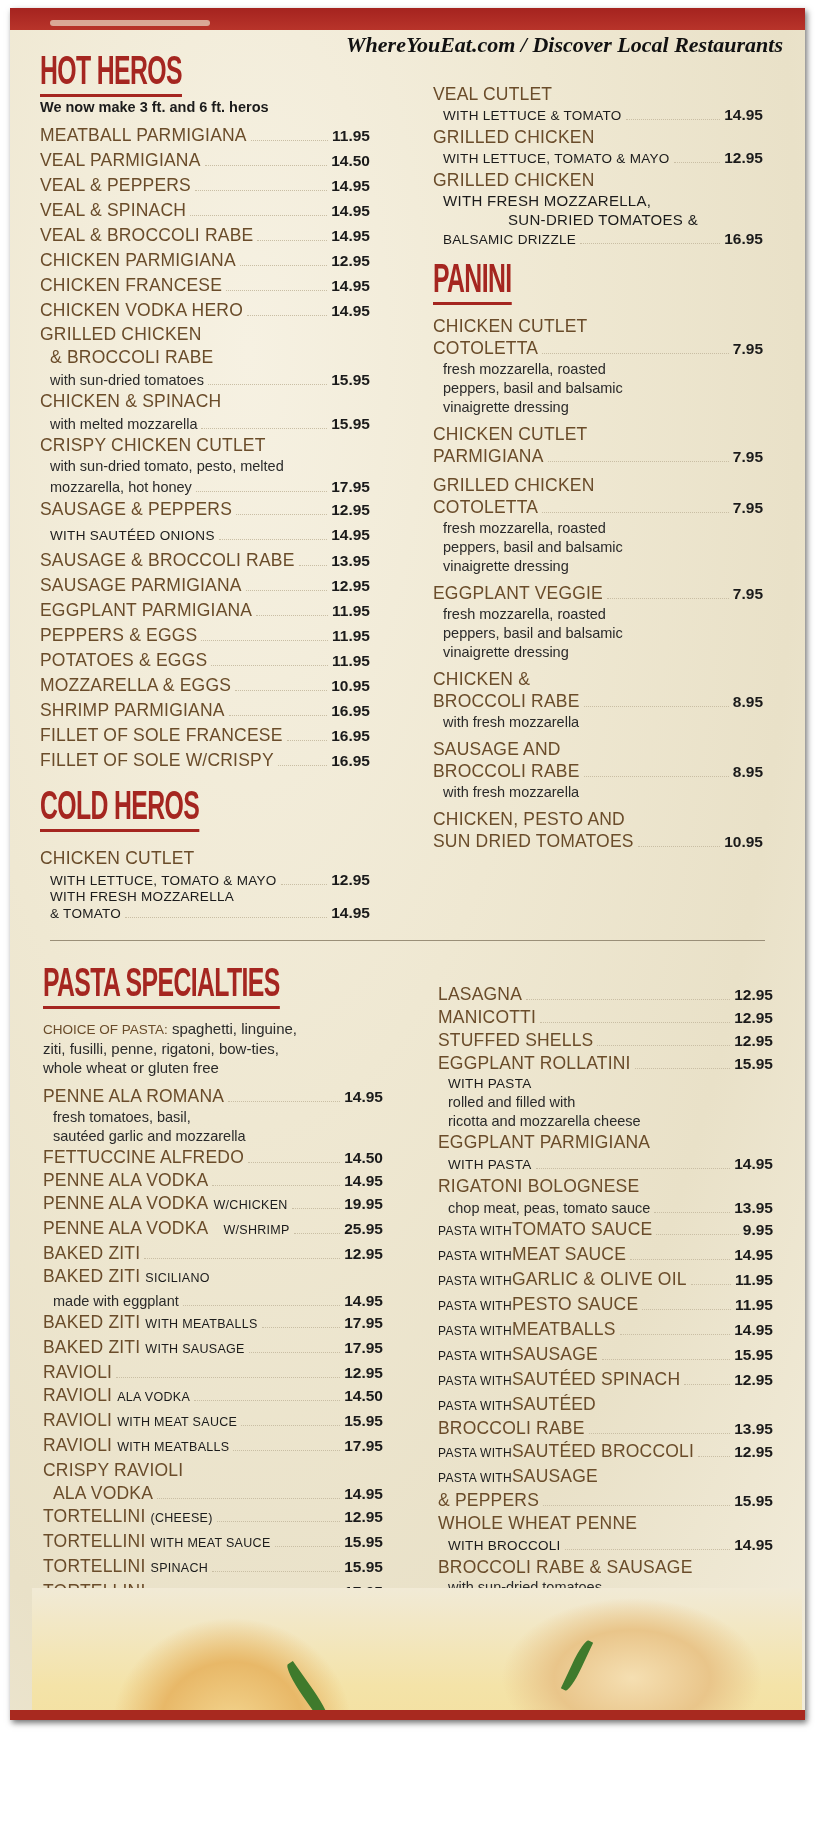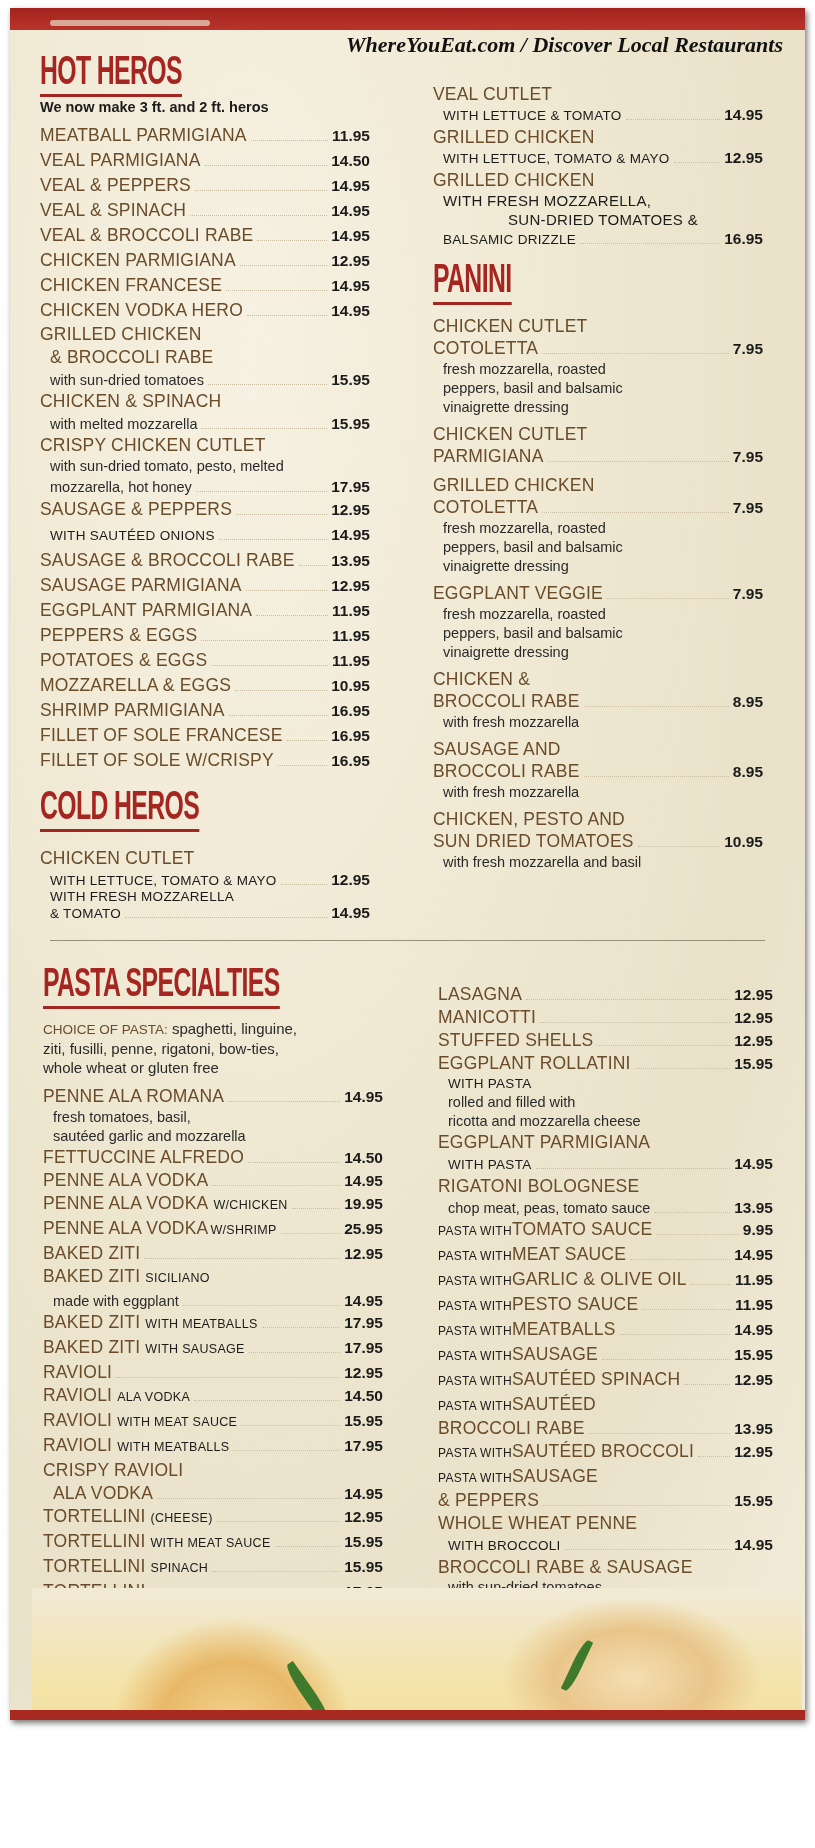--- a/index.html
+++ b/index.html
@@ -45,21 +45,21 @@
 </style>
 </head>
 <body>
 
 <div class="page">
   <div class="top-band"></div>
   <div class="watermark">WhereYouEat.com / Discover Local Restaurants</div>
 
   <div class="col" id="hot-left" style="left:30px; top:40px; width:330px;">
     <div class="sec-title">HOT HEROS</div>
-    <div class="intro">We now make 3 ft. and 2 ft. heros</div>
+    <div class="intro">We now make 3 ft. and 6 ft. heros</div>
     <div id="hot-list">
         <div class="item">
           <div class="row line">
             <span class="name">MEATBALL PARMIGIANA</span>
             <span class="dots"></span>
             <span class="price">11.95</span>
           </div>
         </div>
         <div class="item">
           <div class="row line">
@@ -325,21 +325,20 @@
           </div>
           <div class="desc">with fresh mozzarella</div>
         </div>
         <div class="item" style="margin-bottom:6px;">
           <div class="name" style="line-height:22px;">CHICKEN, PESTO AND</div>
           <div class="row line" style="line-height:22px;">
             <span class="name">SUN DRIED TOMATOES</span>
             <span class="dots"></span>
             <span class="price">10.95</span>
           </div>
-          <div class="desc">with fresh mozzarella and basil</div>
         </div>
       </div>
   </div>
 
   <div class="divider"></div>
 
   <div class="col" style="left:33px; top:952px; width:340px;">
     <div class="sec-title">PASTA SPECIALTIES</div>
     <div style="margin-top:10px; font-size:15px; color:#2a2a2a; line-height:19px;">
       <span style="color:#6a4c2a; font-size:13.5px;">CHOICE OF PASTA:</span><span> spaghetti, linguine,</span><br>
@@ -374,21 +373,21 @@
           <div class="row line" style="line-height:23px;">
             <span class="name">PENNE ALA VODKA</span>
             <span class="pre" style="font-size:12.5px; margin-left:5px;">W/CHICKEN</span>
             <span class="dots"></span>
             <span class="price">19.95</span>
           </div>
         </div>
         <div class="item">
           <div class="row line" style="line-height:23px;">
             <span class="name">PENNE ALA VODKA</span>
-            <span class="pre" style="font-size:12.5px; margin-left:2px;">W/SHRIMP</span>
+            <span class="pre" style="font-size:12.5px; margin-left:15px;">W/SHRIMP</span>
             <span class="dots"></span>
             <span class="price">25.95</span>
           </div>
         </div>
         <div class="item">
           <div class="row line" style="line-height:23px;">
             <span class="name">BAKED ZITI</span>
             <span class="dots"></span>
             <span class="price">12.95</span>
           </div>

